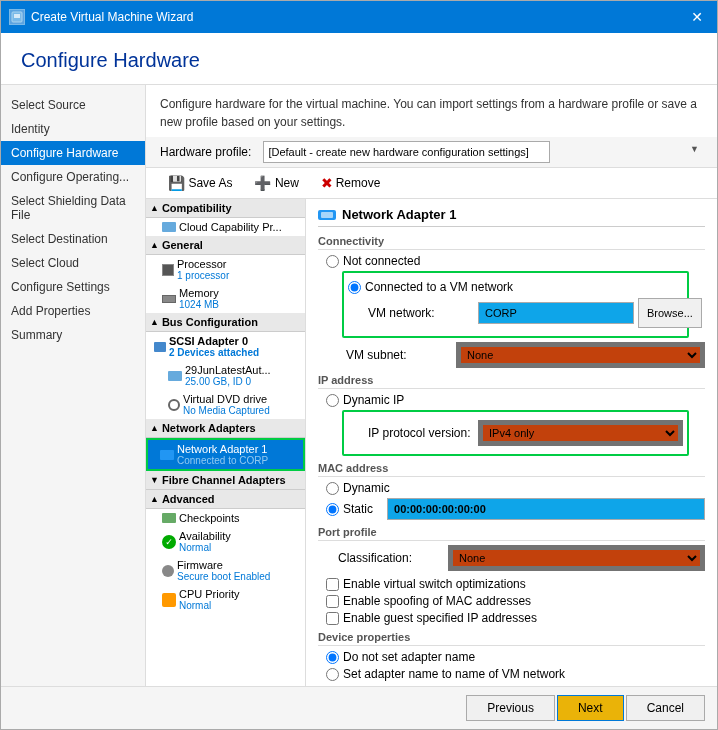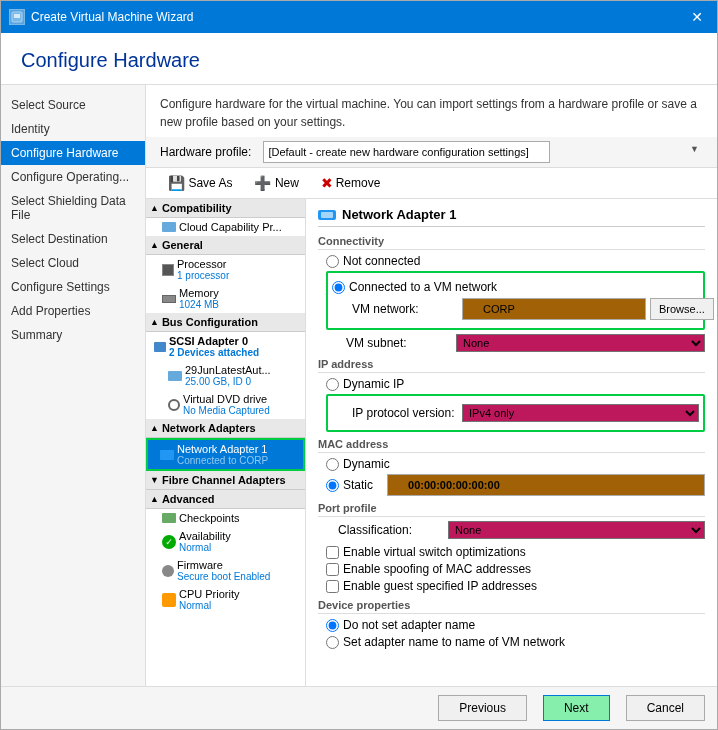--- a/index.html
+++ b/index.html
@@ -53,32 +53,32 @@
     .detail-panel { flex: 1; overflow-y: auto; padding: 8px 12px; background: #fff; }
     .detail-title { font-size: 13px; font-weight: bold; margin-bottom: 8px; border-bottom: 1px solid #ccc; padding-bottom: 4px; display: flex; align-items: center; gap: 6px; }
 
     .section-label { font-size: 11px; font-weight: bold; margin: 6px 0 4px 0; color: #555; border-bottom: 1px solid #ddd; padding-bottom: 2px; }
     .radio-group { margin: 3px 0 3px 8px; }
     .radio-row { display: flex; align-items: center; gap: 4px; margin: 3px 0; font-size: 12px; }
     .radio-row input[type=radio] { margin: 0; }
 
     .field-row { display: flex; align-items: center; margin: 4px 0 4px 20px; }
     .field-label { width: 110px; font-size: 12px; flex-shrink: 0; }
-    .field-input { flex: 1; border: 1px solid #aaa; padding: 2px 20px; font-size: 11px; height: 22px; background: #a16207; }
-    .field-browse-btn { margin-left: 4px; border: 1px solid #aaa; background: #f0f0f0; padding: 2px 8px; font-size: 11px; cursor: pointer; height: 22px; }
-    .field-select { flex: 1; border: 1px solid #737373; padding: 1px 2px; font-size: 11px; height: 18px; background: #be185d; }
-
-    .green-border { border: 2px solid #00cc44; border-radius: 2px; padding: 4px; margin: 2px 0; }
+    .field-input { flex: 1; border: 1px solid #aaa; padding: 2px 6px; font-size: 11px; height: 22px; background: #0ea5e9; }
+    .field-browse-btn { margin-left: 4px; border: 1px solid #aaa; background: #f0f0f0; padding: 2px 8px; font-size: 11px; cursor: pointer; height: 30px; }
+    .field-select { flex: 1; border: 5px solid #737373; padding: 1px 2px; font-size: 11px; height: 26px; background: #c2410c; }
+
+    .green-border { border: 2px solid #00cc44; border-radius: 2px; padding: 4px; margin: 2px 16px; }
 
     .checkbox-row { display: flex; align-items: center; gap: 4px; margin: 3px 0 3px 4px; font-size: 12px; }
     .checkbox-row input[type=checkbox] { margin: 0; }
 
-    .footer { display: flex; justify-content: flex-end; align-items: center; padding: 8px 12px; border-top: 1px solid #ddd; background: #f5f5f5; gap: 16px; }
+    .footer { display: flex; justify-content: flex-end; align-items: center; padding: 8px 12px; border-top: 1px solid #ddd; background: #f5f5f5; gap: 2px; }
     .footer-btn { padding: 5px 20px; border: 1px solid #aaa; background: #f0f0f0; font-size: 12px; cursor: pointer; }
-    .footer-btn.primary { background: #86efac; border-color: #0078d7; color: #000; }
+    .footer-btn.primary { background: #eab308; border-color: #0078d7; color: #000; }
 
     
     ::-webkit-scrollbar { width: 8px; }
     ::-webkit-scrollbar-track { background: #f0f0f0; }
     ::-webkit-scrollbar-thumb { background: #c0c0c0; border-radius: 2px; }
 
     .network-icon { display: inline-block; width: 14px; height: 10px; background: #2196F3; border-radius: 1px; margin-right: 3px; vertical-align: middle; }
     .processor-icon { display: inline-block; width: 12px; height: 12px; background: #555; margin-right: 3px; vertical-align: middle; border: 1px solid #888; }
     .memory-icon { display: inline-block; width: 14px; height: 8px; background: #888; margin-right: 3px; vertical-align: middle; border: 1px solid #666; }
     .scsi-icon { display: inline-block; width: 12px; height: 10px; background: #4488cc; margin-right: 3px; vertical-align: middle; border-radius: 1px; }

